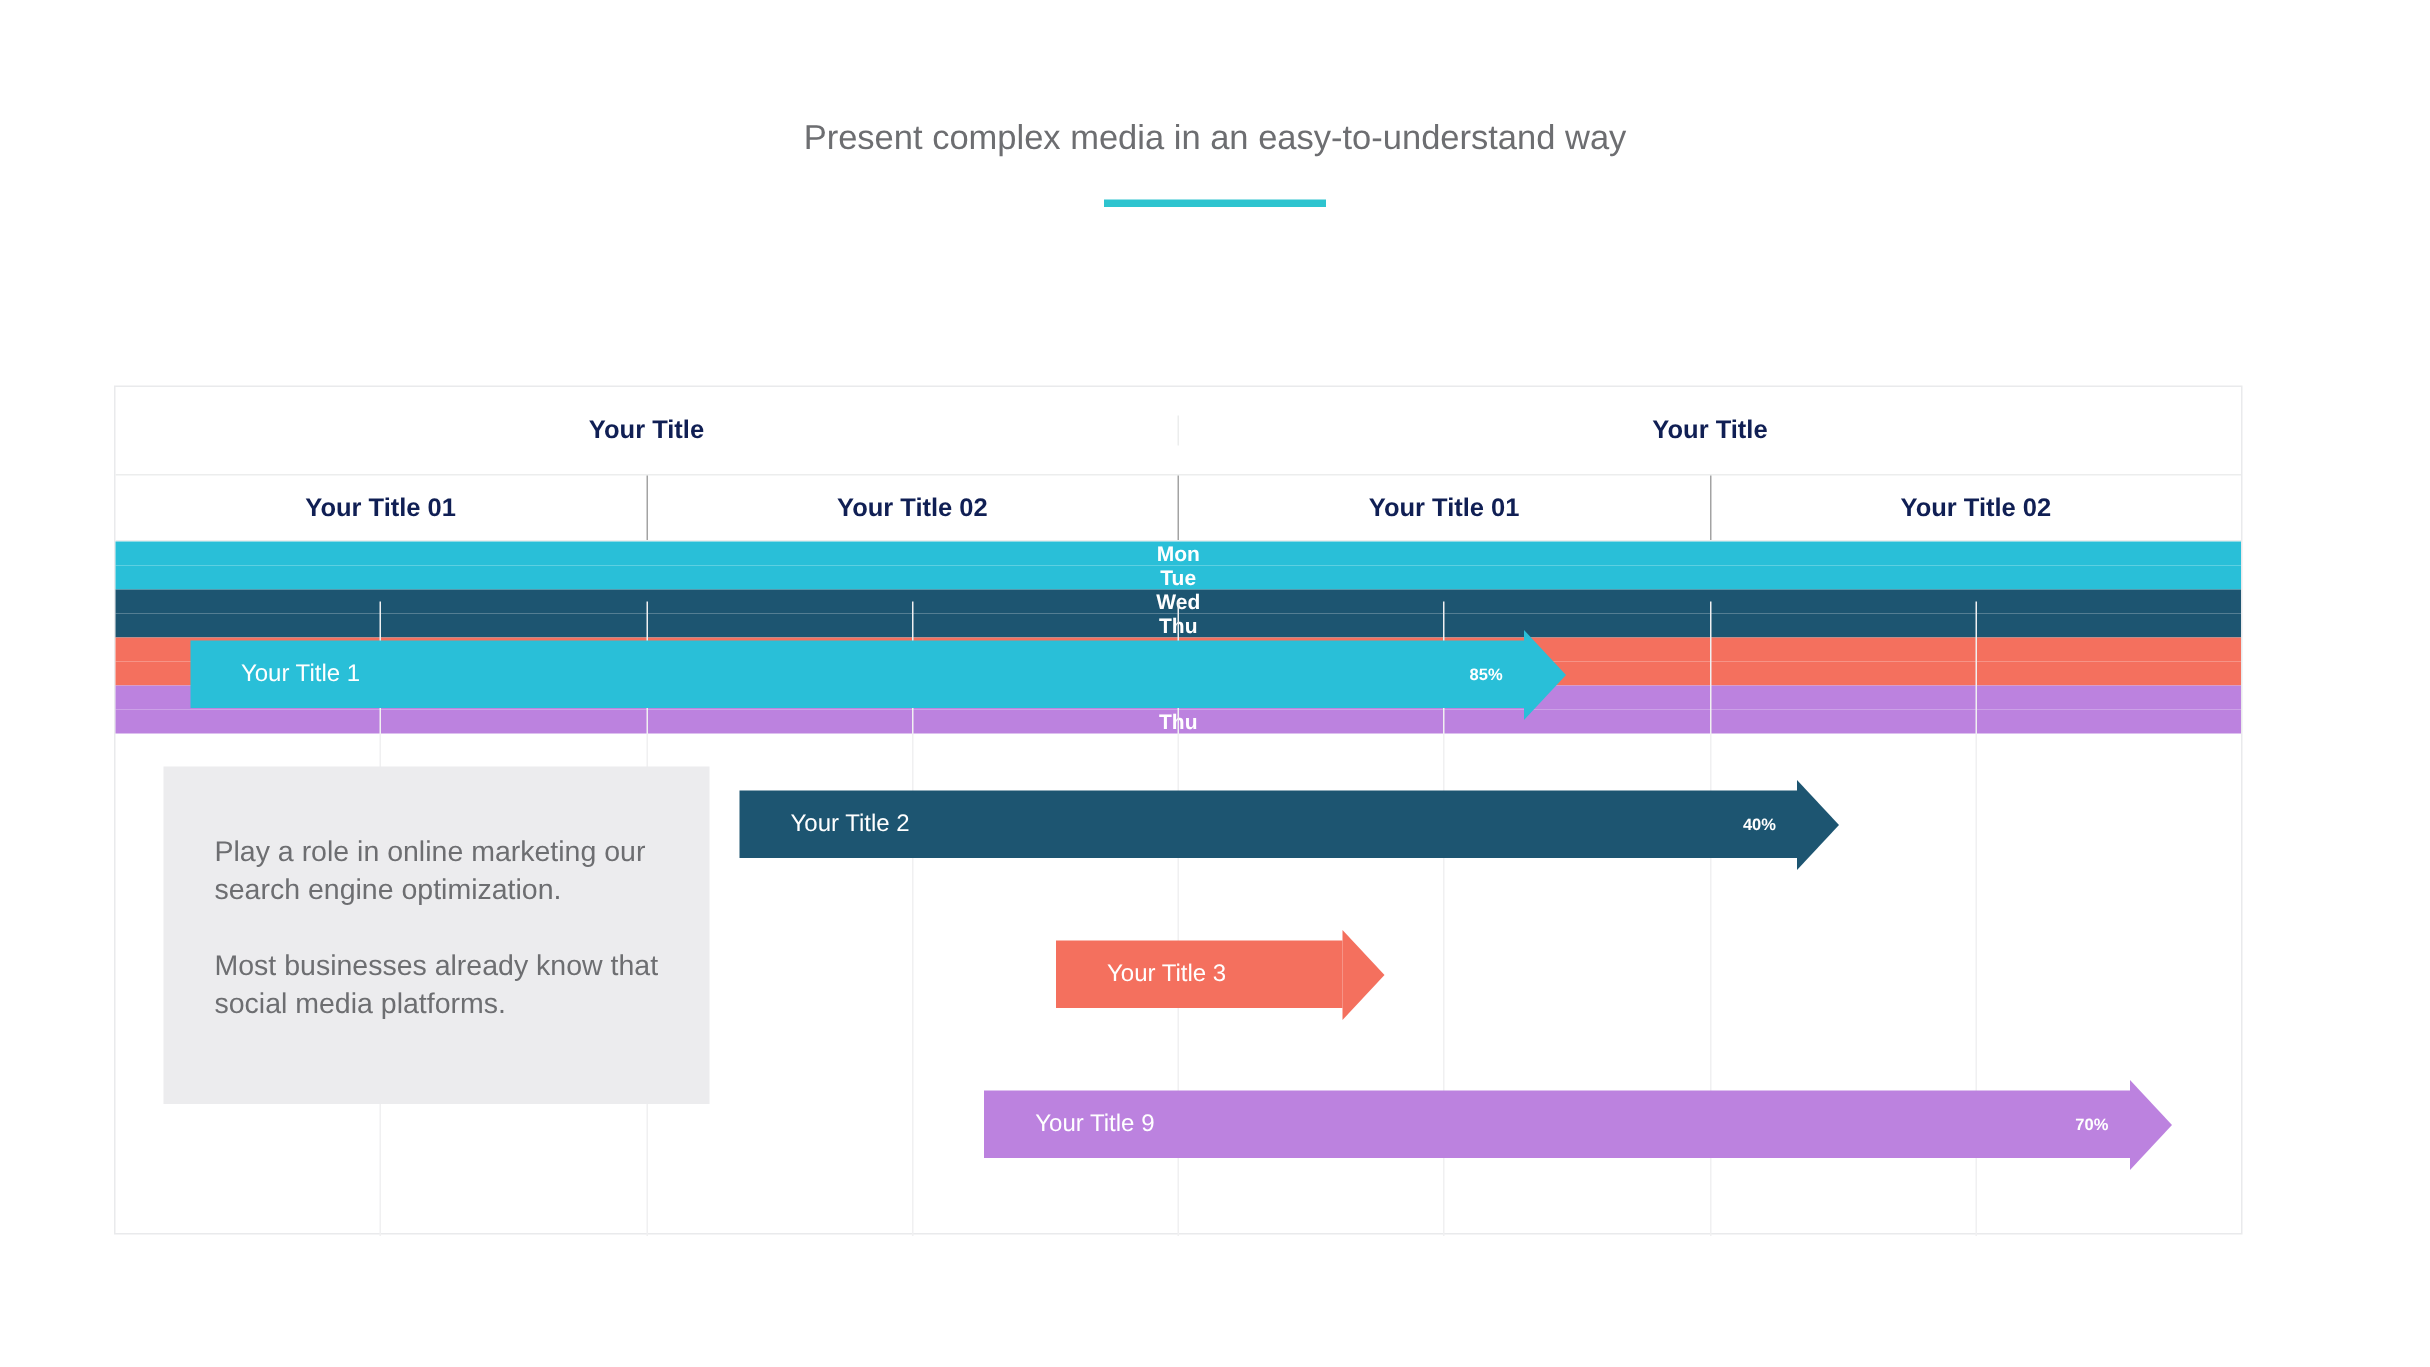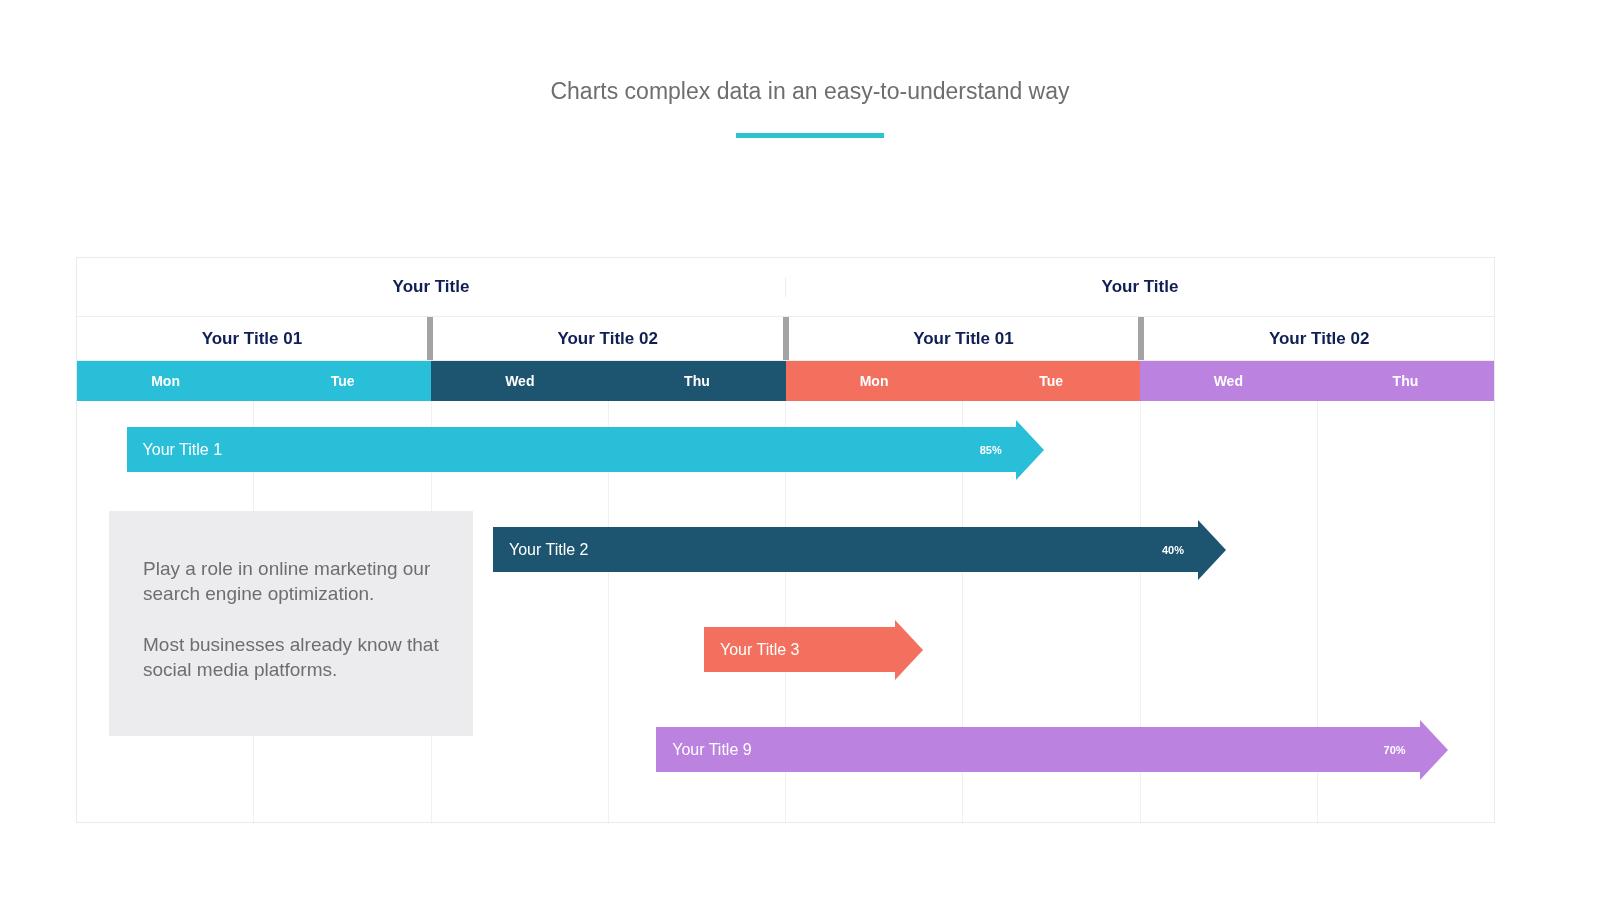--- a/index.html
+++ b/index.html
@@ -81,27 +81,28 @@
   .subgroup-cell {
     flex: 1 1 25%;
     display: flex;
     align-items: center;
     justify-content: center;
     font-size: 17px;
     font-weight: bold;
     color: #101f54;
   }
   .subgroup-cell + .subgroup-cell {
-    border-left: 6px solid #a3a3a3;
+    border-left: 1px solid #a3a3a3;
   }
 
   
   .row-days {
     display: flex;
     height: 40px;
+    flex-direction: column;
   }
   .day-cell {
     flex: 1 1 12.5%;
     display: flex;
     align-items: center;
     justify-content: center;
     font-size: 14px;
     font-weight: bold;
     color: #ffffff;
   }
@@ -145,21 +146,21 @@
     margin-top: 26px;
   }
 
   
   .bar {
     position: absolute;
     height: 45px;
     display: flex;
     align-items: center;
     box-sizing: border-box;
-    padding-left: 16px;
+    padding-left: 34px;
     padding-right: 14px;
   }
   .bar-label {
     font-size: 16px;
     color: #ffffff;
     white-space: nowrap;
   }
   .bar-pct {
     font-size: 11px;
     font-weight: bold;
@@ -175,21 +176,21 @@
     width: 0;
     height: 0;
     border-top: 30px solid transparent;
     border-bottom: 30px solid transparent;
   }
 </style>
 </head>
 <body>
 
 <div class="slide-header">
-  <div class="slide-subtitle">Charts complex data in an easy-to-understand way</div>
+  <div class="slide-subtitle">Present complex media in an easy-to-understand way</div>
   <div class="accent-rule"></div>
 </div>
 
 <div class="gantt">
 
   <div class="row-groups">
       <div class="group-cell">Your Title</div>
       <div class="group-cell">Your Title</div>
     </div>
 

